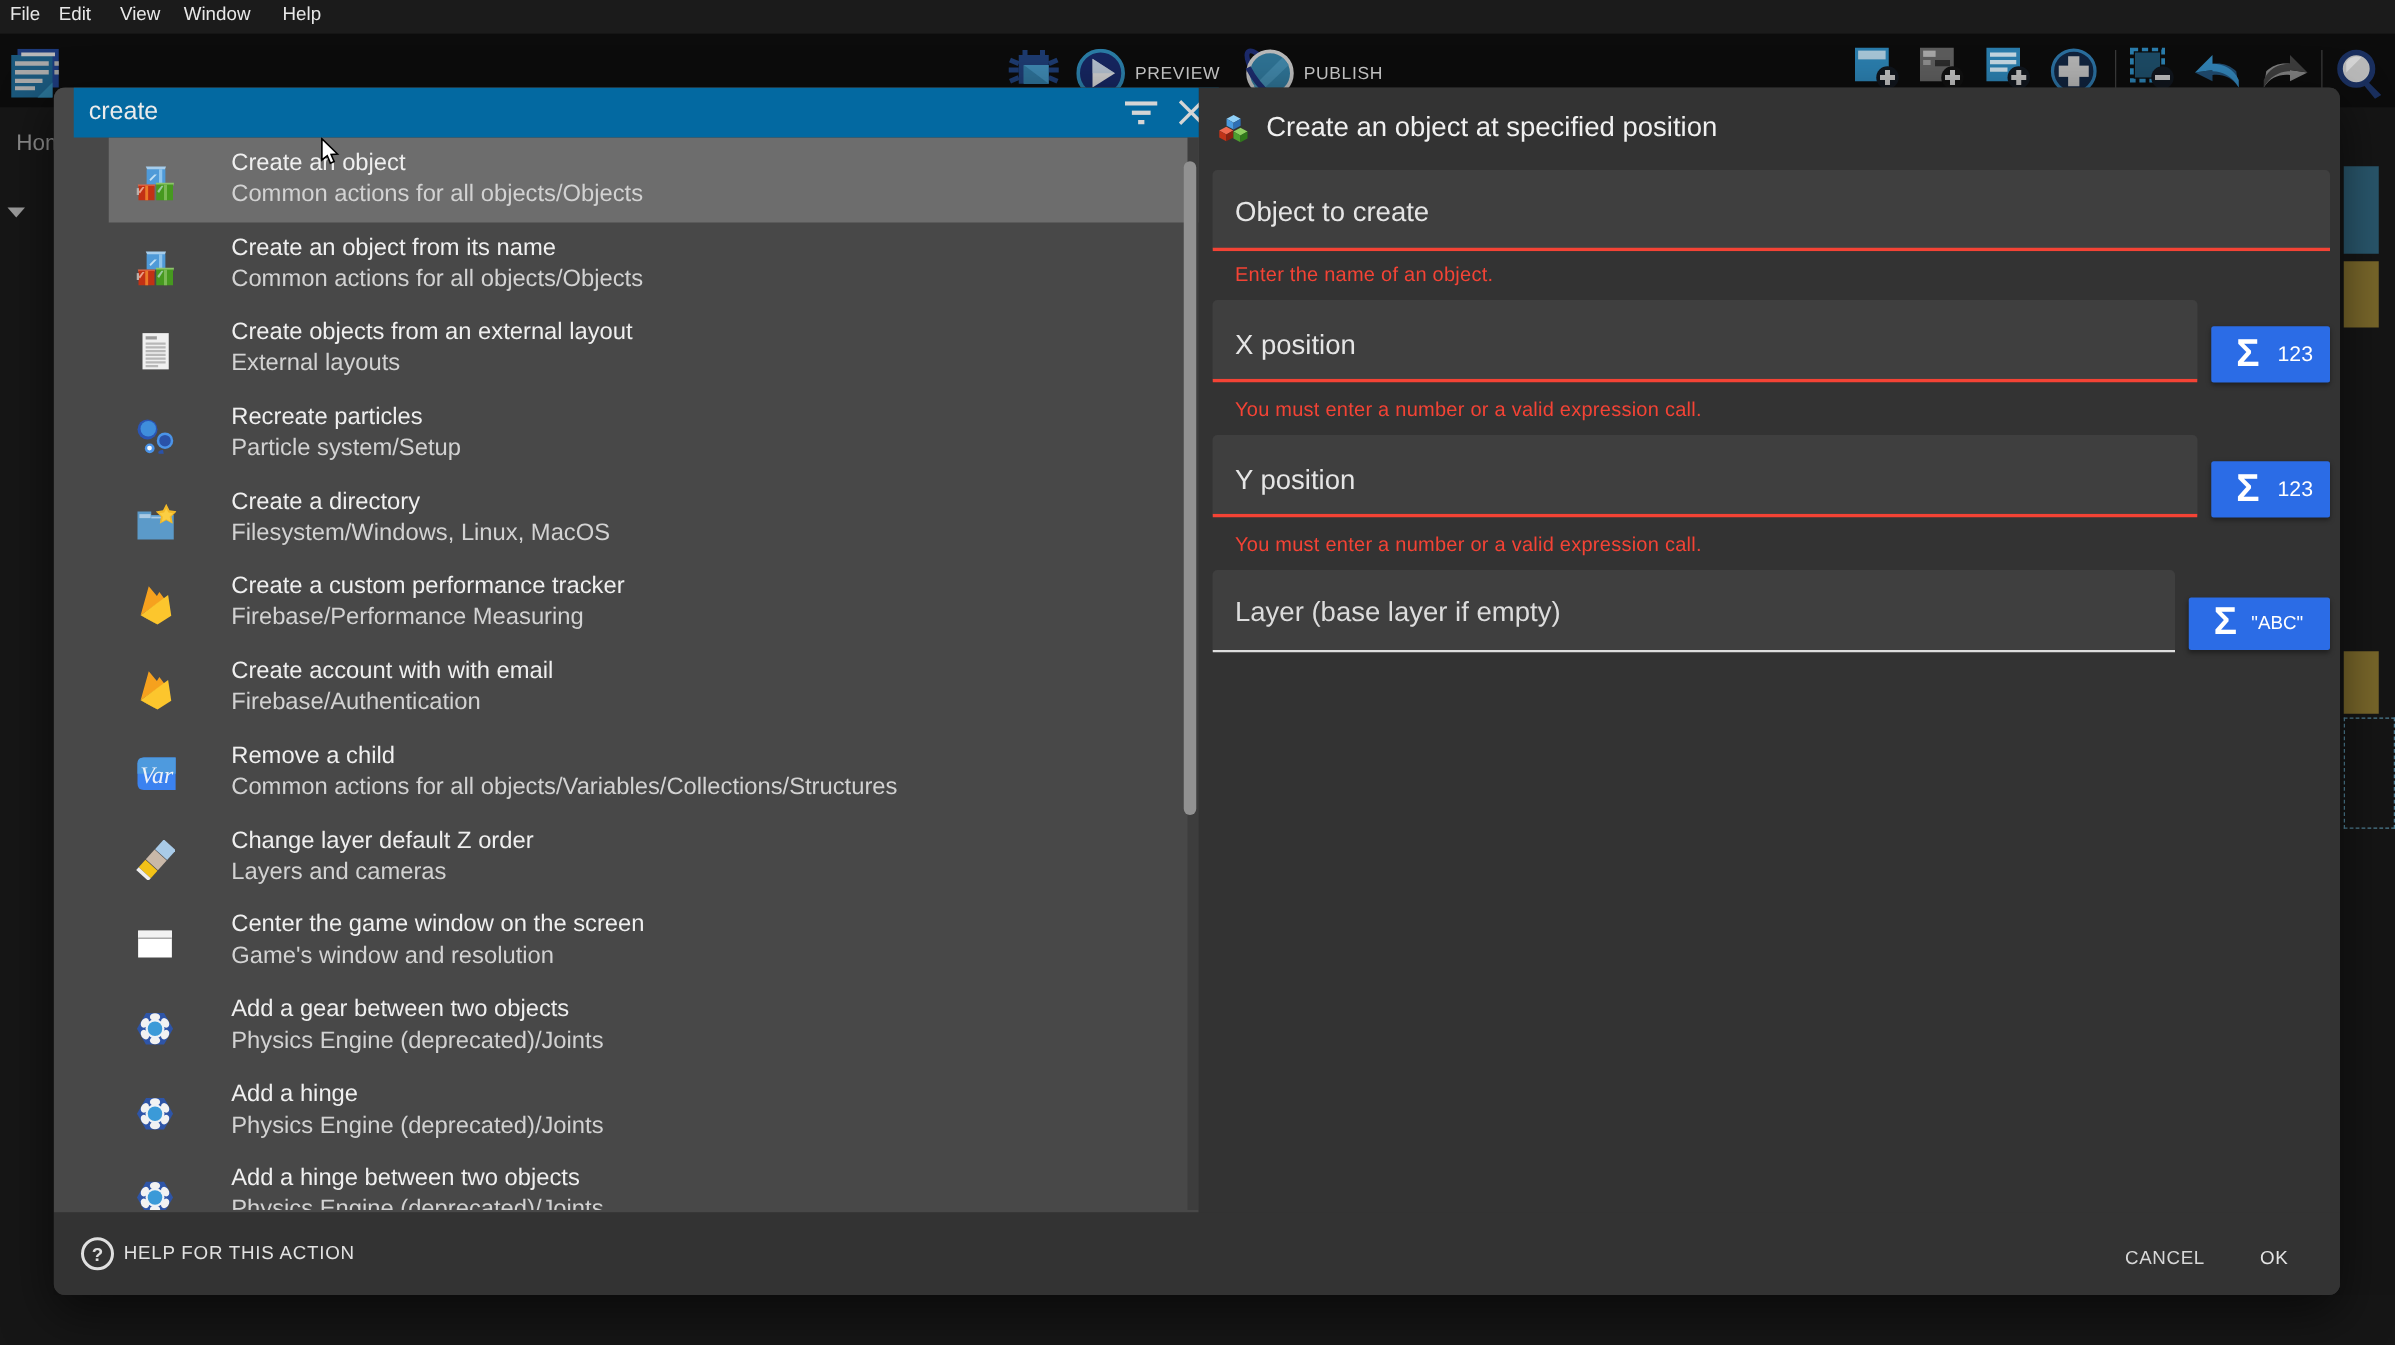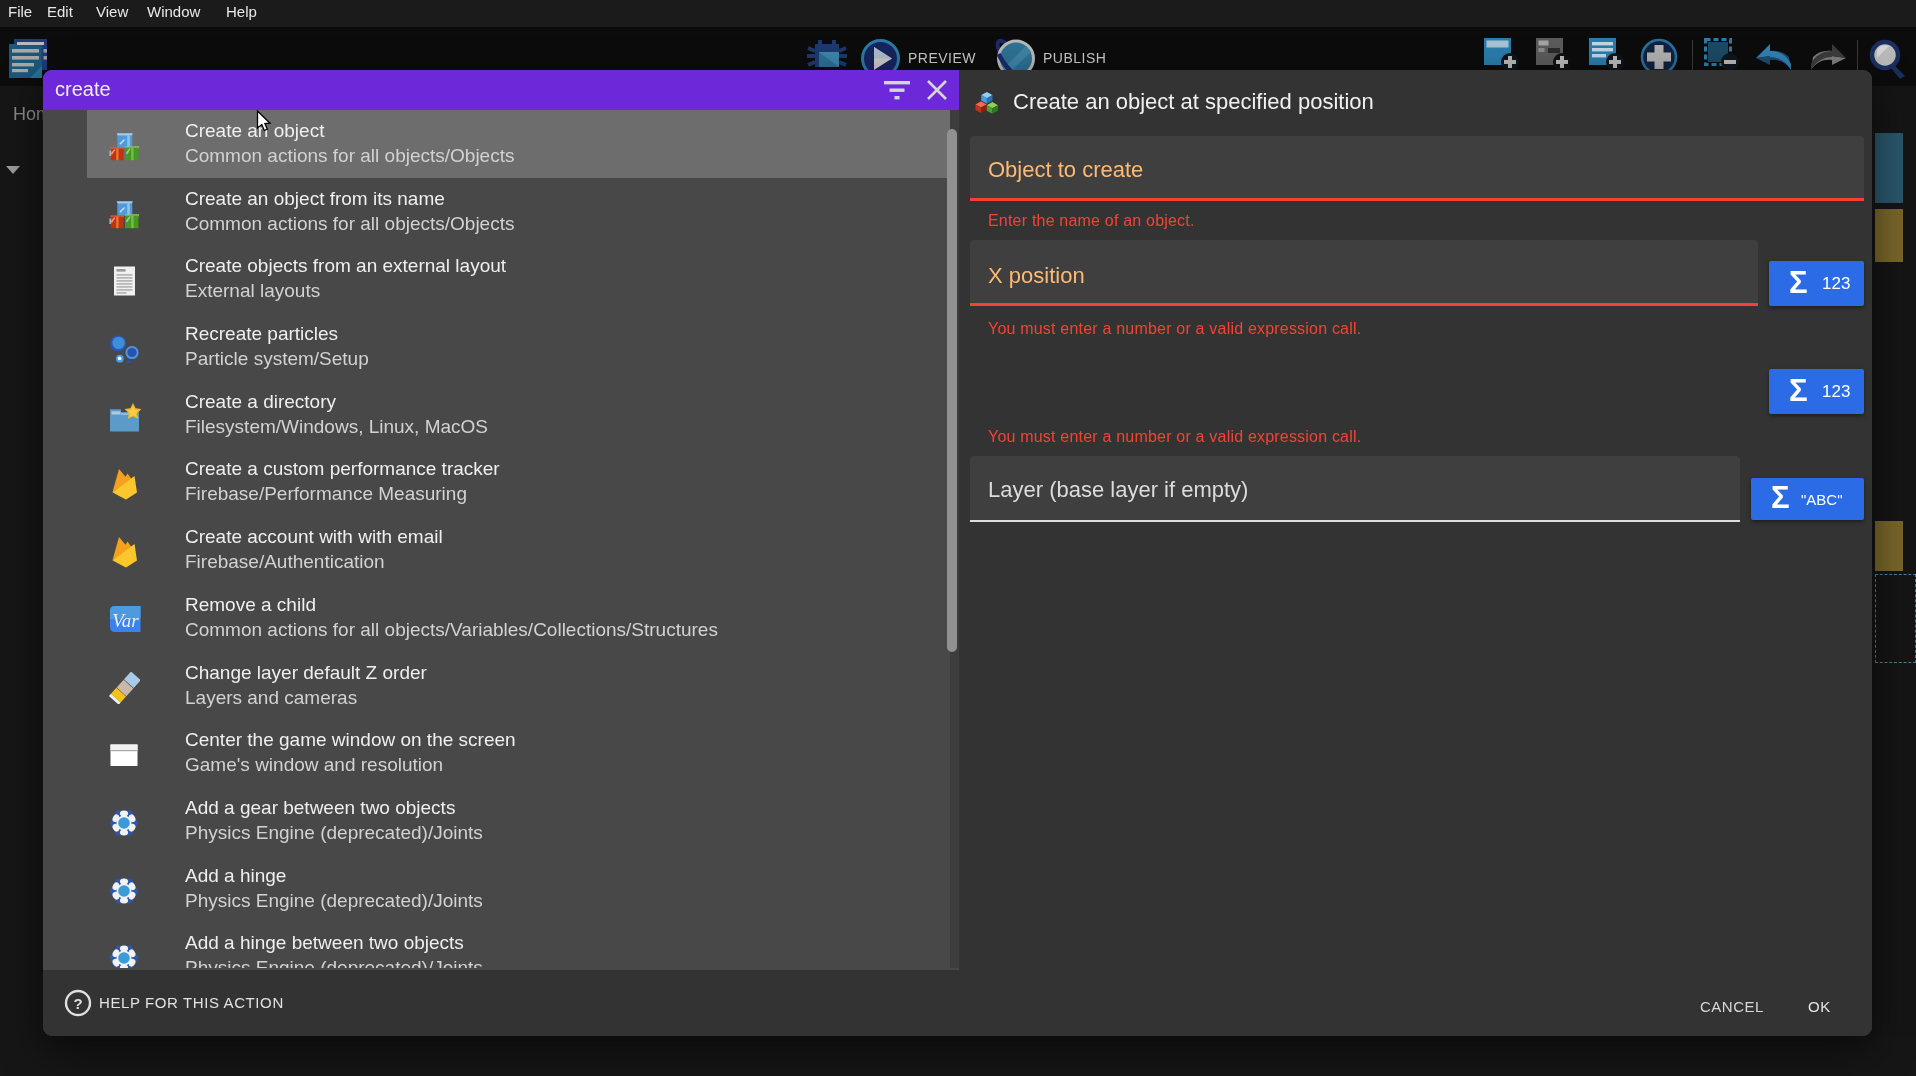--- a/index.html
+++ b/index.html
@@ -18,37 +18,37 @@
 
   
   #leftstrip { position:absolute; left:0; top:86px; width:43px; height:950px; background:#161616; overflow:hidden; }
   #rightstrip { position:absolute; left:1872px; top:86px; width:44px; height:950px; background:#151515; }
   #bottomstrip { position:absolute; left:0; top:1036px; width:1916px; height:40px; background:#161616; }
 
   
   #dialog { position:absolute; left:43px; top:70px; width:1829px; height:966px;
     border-radius:9px; box-shadow:0 14px 40px rgba(0,0,0,0.55); overflow:hidden; background:#333333; }
   #leftcol { position:absolute; left:0; top:0; width:916px; height:900px; background:#484848; }
-  #lheader { position:absolute; left:0; top:0; width:916px; height:40px; background:#6d28d9; }
+  #lheader { position:absolute; left:16px; top:0; width:916px; height:40px; background:#0369a1; }
   #lheader .q { position:absolute; left:12px; top:8px; font-size:20px; color:#ececec; }
   #rows { position:absolute; left:0; top:40px; width:916px; height:858px; overflow:hidden; }
   .row { position:absolute; left:0; width:907px; height:68px;margin-left:44px; }
   .row.hl { background:#6d6d6d; }
   .row .t1 { position:absolute; left:98px; top:10px; font-size:19px; color:#efefef; white-space:nowrap; }
   .row .t2 { position:absolute; left:98px; top:35px; font-size:19px; color:#d2d2d2; white-space:nowrap; }
   .row svg.ric { position:absolute; left:21px; top:20px; }
   #sbtrack { position:absolute; left:907px; top:40px; width:9px; height:858px; background:#3d3d3d; }
   #sbthumb { position:absolute; left:904px; top:59px; width:10px; height:523px; background:#919191; border-radius:5px; }
 
   #rightcol { position:absolute; left:916px; top:0; width:913px; height:900px; background:#333333; }
   #rtitle { position:absolute; left:54px; top:19px; font-size:22px; color:#f0f0f0; }
 
   .field { position:absolute; background:#3f3f3f; border-radius:4px 4px 0 0; }
   .field .lbl { position:absolute; left:18px; font-size:22px; }
-  .red { color:#fdba74; }
+  .red { color:#e5e5e5; }
   .helper { position:absolute; font-size:16px; letter-spacing:0.2px; color:#f44335; }
   .sigbtn { position:absolute; background:#2b6ce6; border-radius:2px; box-shadow:0 2px 4px rgba(0,0,0,0.4); color:#fff; }
   .sigbtn .sg { position:absolute; left:20px; top:50%; transform:translateY(-54%); font-size:31px; font-weight:bold; }
   .sigbtn .tx { position:absolute; left:53px; top:50%; transform:translateY(-50%); font-size:17px; }
 
   #botbar { position:absolute; left:0; top:900px; width:1829px; height:66px; background:#333333; }
   #helptxt { position:absolute; left:56px; top:24px; font-size:15px; color:#e2e2e2; letter-spacing:0.6px; }
   #cancel { position:absolute; left:1657px; top:28px; font-size:15px; color:#d8d8d8; letter-spacing:0.5px; }
   #ok { position:absolute; left:1765px; top:28px; font-size:15px; color:#e5e5e5; letter-spacing:0.5px; }
 </style>
@@ -384,20 +384,23 @@
       <div class="field" style="left:11px; top:66px; width:894px; height:65px; border-bottom:3px solid #f44335;">
         <div class="lbl red" style="top:21px;">Object to create</div>
       </div>
       <div class="helper" style="left:29px; top:142px;">Enter the name of an object.</div>
 
       <div class="field" style="left:11px; top:170px; width:788px; height:66px; border-bottom:3px solid #f44335;">
         <div class="lbl red" style="top:23px;">X position</div>
       </div>
       <div class="helper" style="left:29px; top:250px;">You must enter a number or a valid expression call.</div>
 
+      <div class="field" style="left:11px; top:278px; width:788px; height:66px; border-bottom:3px solid #f44335;">
+        <div class="lbl red" style="top:23px;">Y position</div>
+      </div>
       <div class="helper" style="left:29px; top:358px;">You must enter a number or a valid expression call.</div>
 
       <div class="field" style="left:11px; top:386px; width:770px; height:66px; border-bottom:2px solid #dedede;">
         <div class="lbl" style="top:21px; color:#dcdcdc;">Layer (base layer if empty)</div>
       </div>
 
       <div class="sigbtn" style="left:810px; top:191px; width:95px; height:45px;">
           <span class="sg">Σ</span>
           <span class="tx">123</span>
         </div>

